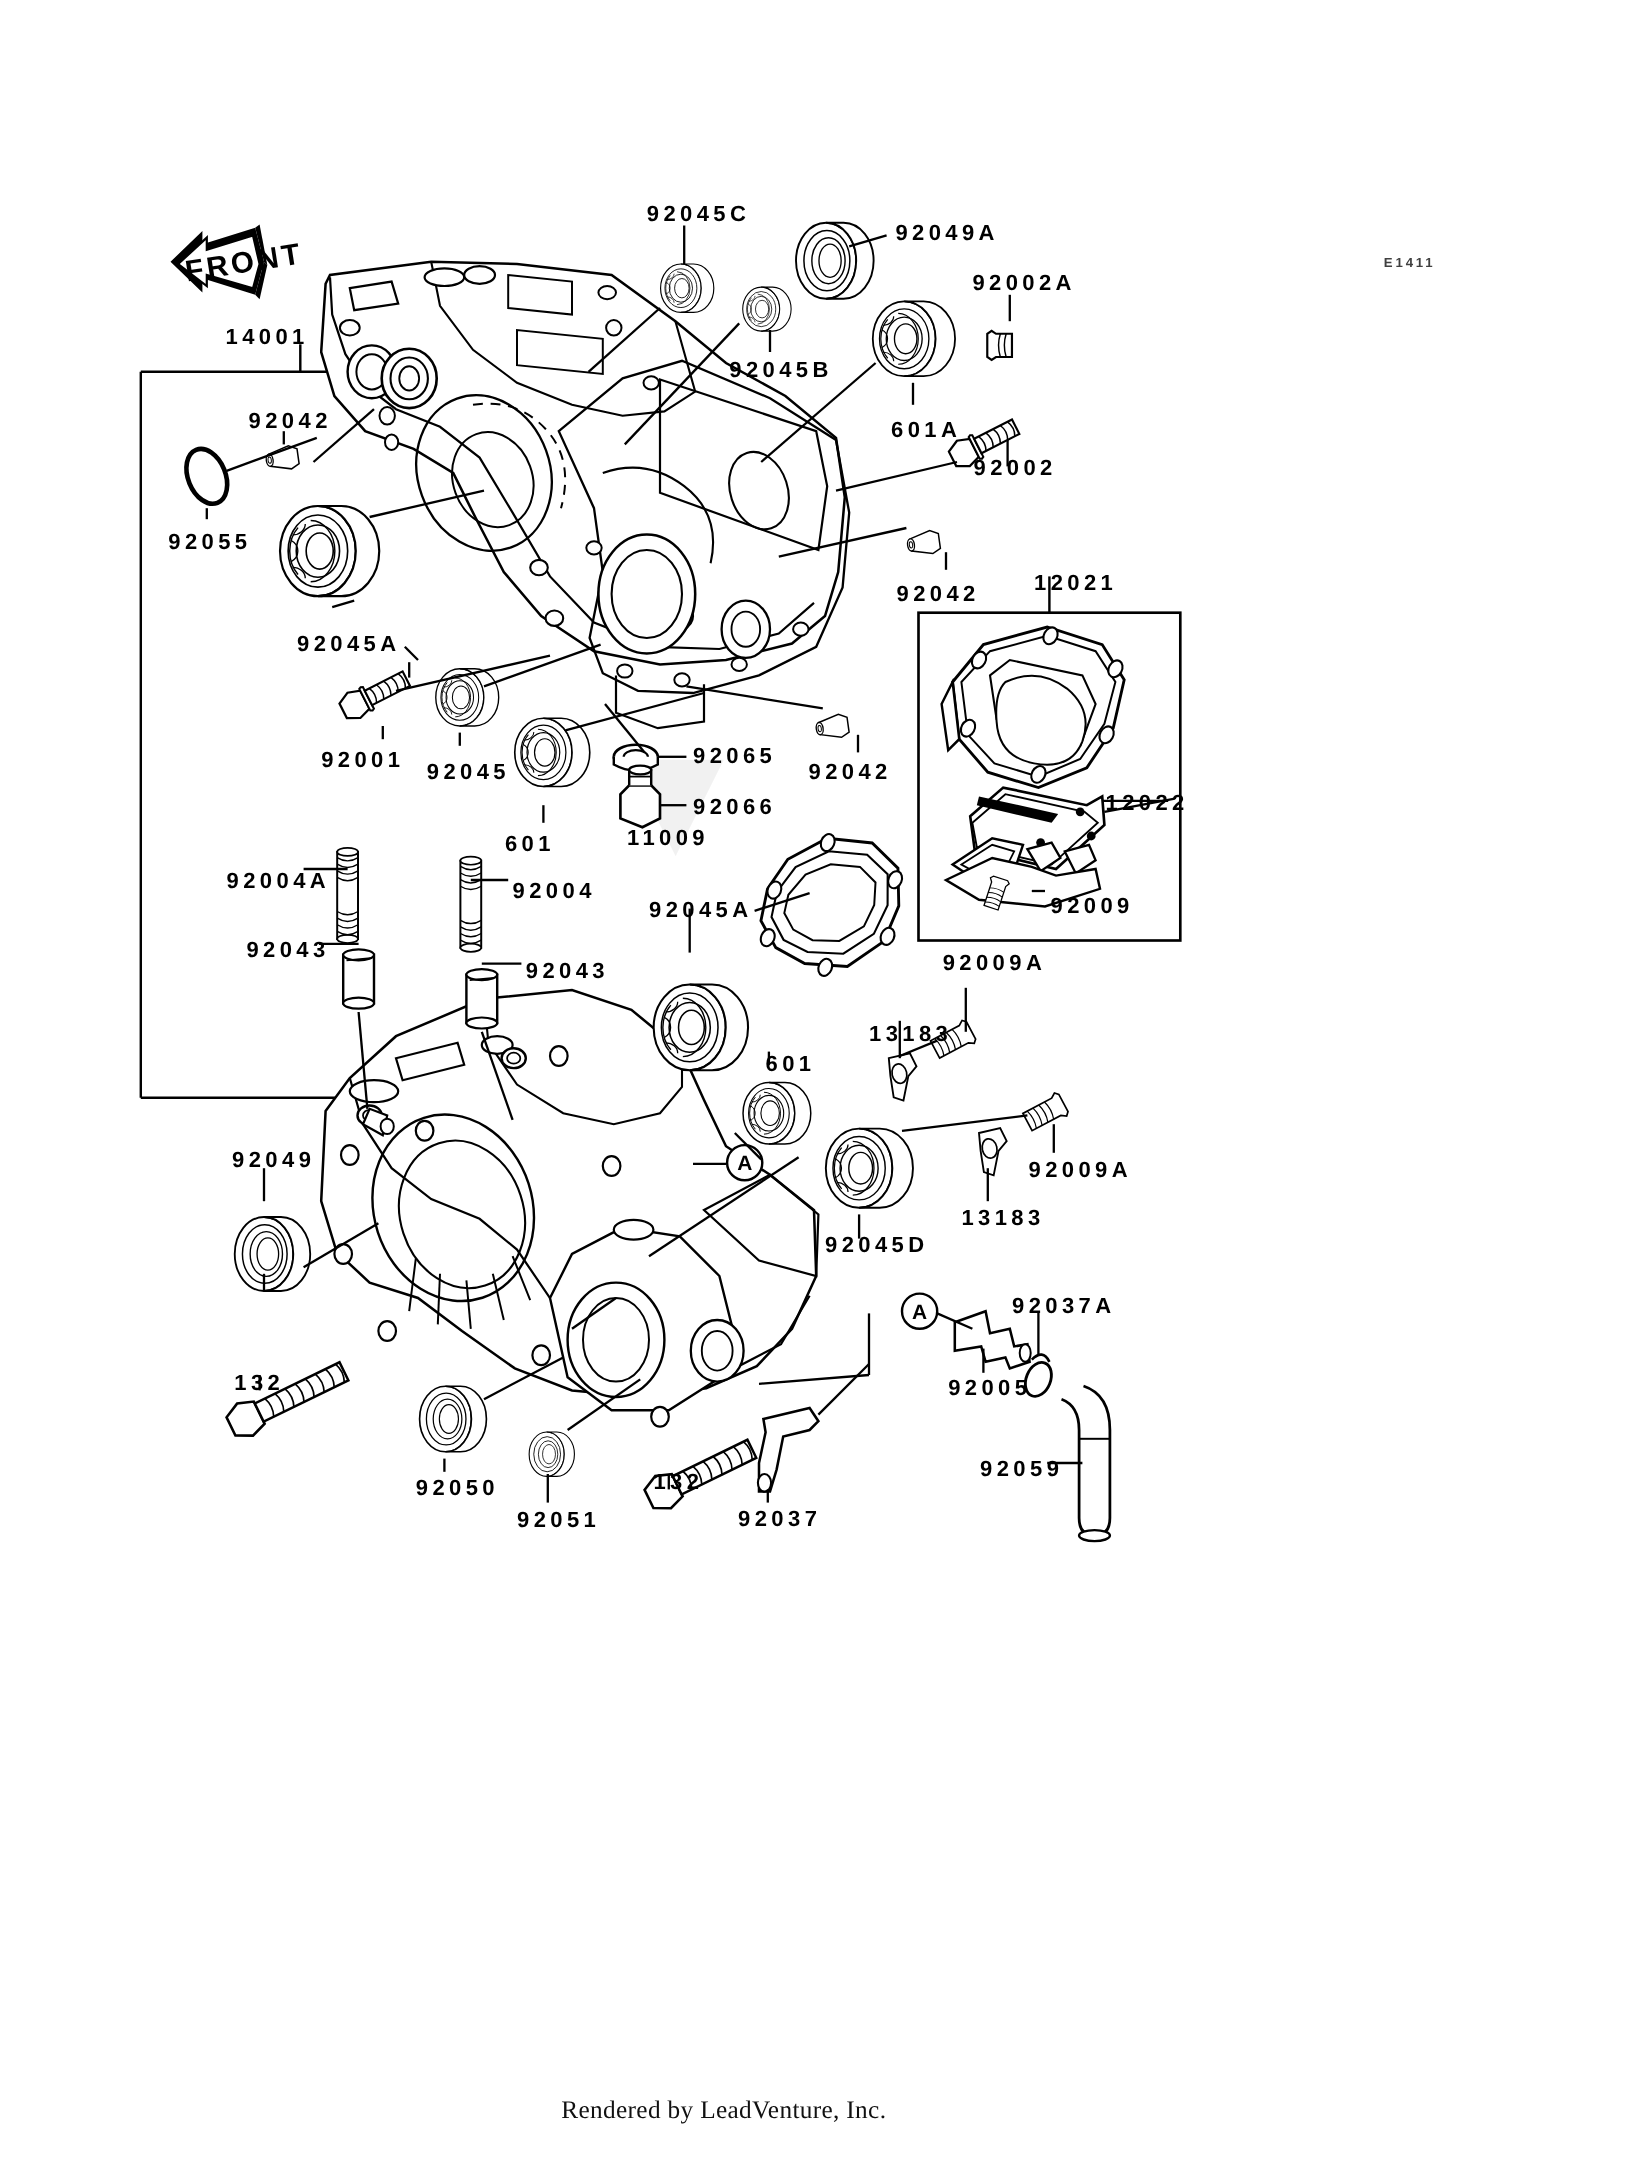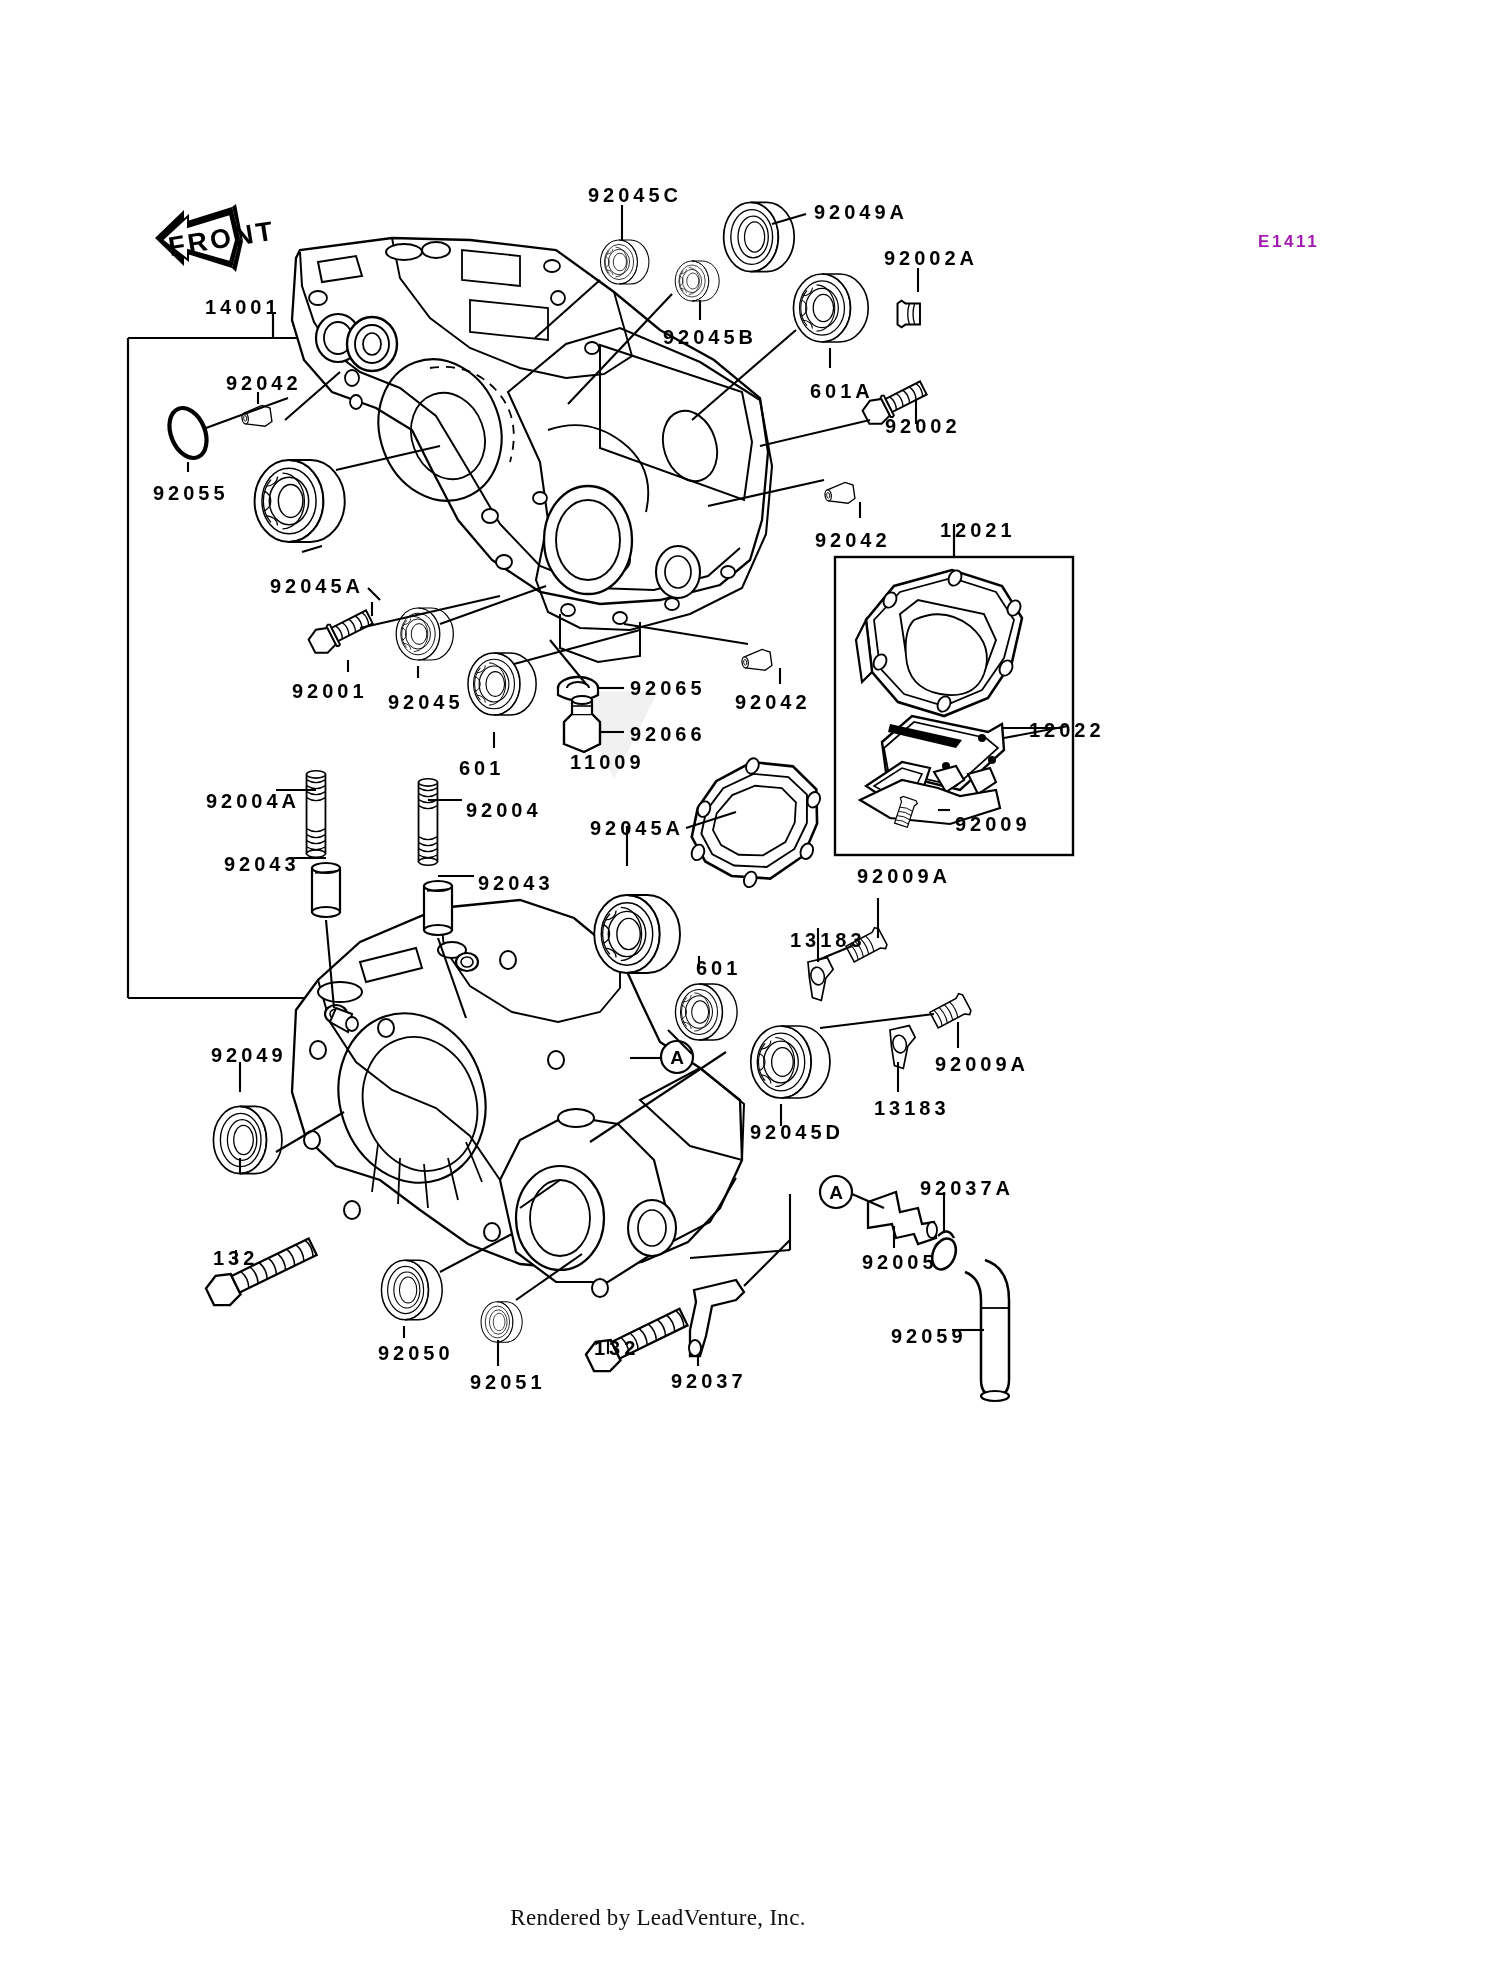--- a/index.html
+++ b/index.html
@@ -15,21 +15,21 @@
     position:absolute;
     font-family:"Liberation Sans", sans-serif;
     font-size:20px;font-weight:700;color:#000;
     letter-spacing:4.0px;
     white-space:nowrap;
     line-height:1;
   }
   .diagcode{
     position:absolute;
     font-family:"Liberation Sans", sans-serif;
-    font-size:17px;font-weight:700;letter-spacing:2.6px;color:#a21caf;
+    font-size:12px;font-weight:700;letter-spacing:2.6px;color:#404040;
   }
   .footer{
     position:absolute;left:0;width:1316px;text-align:center;
     font-family:Liberation Serif, serif;
     font-size:23px;color:#111;letter-spacing:.3px;
   }
   .wm{
     position:absolute;
     font-family:"Liberation Sans", sans-serif;
     font-weight:700;color:#000;opacity:.055;
@@ -543,21 +543,21 @@
   <div class="lbl" style="left:226px;top:373px;">92042</div>
   <div class="lbl" style="left:885px;top:416px;">92002</div>
   <div class="lbl" style="left:153px;top:483px;">92055</div>
   <div class="lbl" style="left:815px;top:530px;">92042</div>
   <div class="lbl" style="left:940px;top:500px;margin-top:20px;">12021</div>
   <div class="lbl" style="left:270px;top:576px;">92045A</div>
   <div class="lbl" style="left:292px;top:681px;">92001</div>
   <div class="lbl" style="left:388px;top:692px;">92045</div>
   <div class="lbl" style="left:630px;top:678px;">92065</div>
   <div class="lbl" style="left:735px;top:692px;">92042</div>
-  <div class="lbl" style="left:1005px;top:720px;padding-left:24px;">12022</div>
+  <div class="lbl" style="left:1005px;top:720px;">12022</div>
   <div class="lbl" style="left:630px;top:724px;">92066</div>
   <div class="lbl" style="left:459px;top:758px;">601</div>
   <div class="lbl" style="left:570px;top:752px;">11009</div>
   <div class="lbl" style="left:955px;top:814px;">92009</div>
   <div class="lbl" style="left:206px;top:791px;">92004A</div>
   <div class="lbl" style="left:466px;top:800px;">92004</div>
   <div class="lbl" style="left:590px;top:818px;">92045A</div>
   <div class="lbl" style="left:224px;top:854px;">92043</div>
   <div class="lbl" style="left:857px;top:866px;">92009A</div>
   <div class="lbl" style="left:478px;top:873px;">92043</div>

